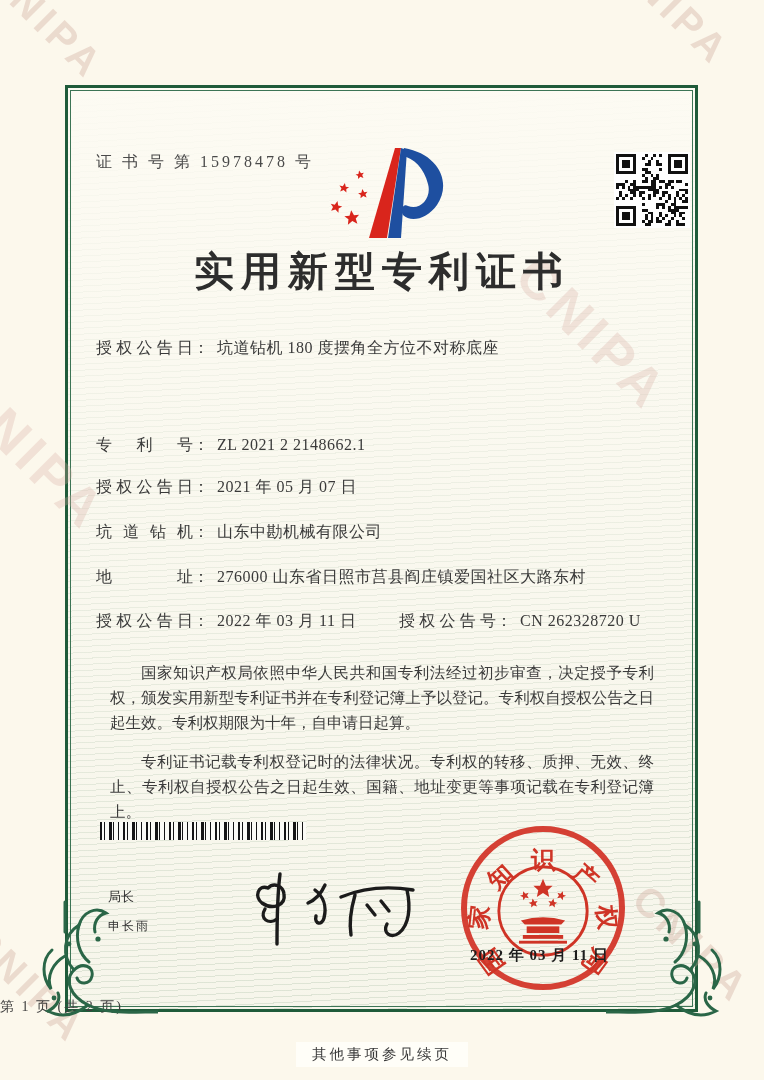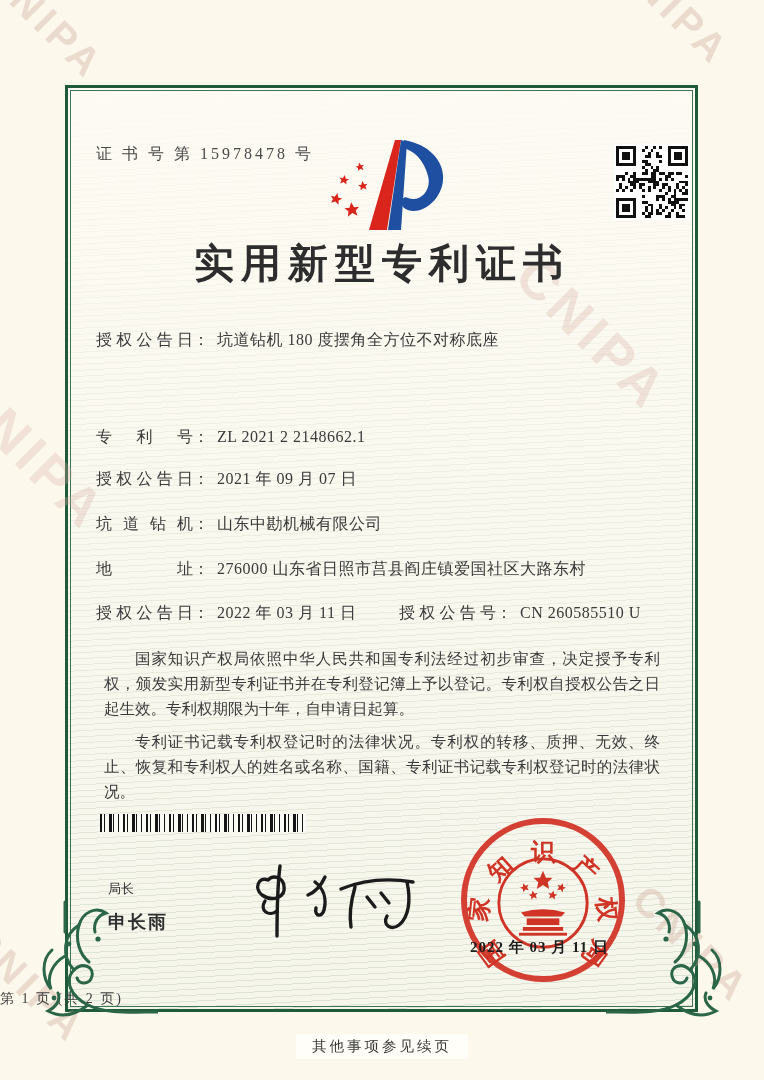--- a/index.html
+++ b/index.html
@@ -35,21 +35,21 @@
   .frame::after{
     content:"";position:absolute;inset:2px;
     border:1px solid #3c7455;pointer-events:none;
   }
 
   .flourish{position:absolute;z-index:4;width:150px;height:150px;}
   .flourish svg{display:block;width:100%;height:100%;}
   .flourish-bl{left:8px;top:898px;}
   .flourish-br{left:606px;top:898px;transform:scaleX(-1);}
 
-  .content{position:absolute;z-index:3;left:0;top:8px;width:764px;height:852px;}
+  .content{position:absolute;z-index:3;left:0;top:16px;width:764px;height:852px;}
 
   .cert-no{
     position:absolute;left:96px;top:136px;
     font-size:16px;color:#4a4a4a;letter-spacing:3px;
   }
 
   .logo{position:absolute;left:327px;top:130px;width:124px;height:102px;}
   .logo svg{display:block;width:100%;height:100%;}
 
   .qr{position:absolute;left:614px;top:136px;width:72px;height:72px;background:#fff;padding:2px;}
@@ -71,34 +71,34 @@
   }
   .f-colon{display:inline-block;}
   .f-value{display:inline-block;margin-left:8px;letter-spacing:0.5px;}
   .grant-group{position:absolute;left:303px;top:0;white-space:nowrap;}
 
   .paras{
     position:absolute;left:96px;top:630px;width:572px;
     font-size:15.5px;line-height:25px;color:#3b3b3b;
     text-align:justify;
   }
-  .paras p{margin:8px;text-indent:2em;}
+  .paras p{margin:14px;text-indent:2em;}
 
   .barcode{
     position:absolute;left:100px;top:806px;width:206px;height:18px;
     background:repeating-linear-gradient(90deg,
       #151515 0px,#151515 2px,#fbfbf6 2px,#fbfbf6 4px,
       #151515 4px,#151515 5px,#fbfbf6 5px,#fbfbf6 9px,
       #151515 9px,#151515 12px,#fbfbf6 12px,#fbfbf6 13px,
       #151515 13px,#151515 14px,#fbfbf6 14px,#fbfbf6 18px,
       #151515 18px,#151515 19px,#fbfbf6 19px,#fbfbf6 23px);
   }
 
   .director-title{position:absolute;left:108px;top:872px;font-size:13px;color:#2f2f2f;}
-  .director-name{position:absolute;left:108px;top:902px;font-size:18px;color:#2f2f2f;letter-spacing:2px;font-weight:bold;}
+  .director-name{position:absolute;left:108px;top:902px;font-size:12px;color:#2f2f2f;letter-spacing:2px;}
   .signature{position:absolute;left:228px;top:852px;width:196px;height:84px;}
   .signature svg{display:block;width:100%;height:100%;}
 
   .seal{
     position:absolute;left:461px;top:810px;width:164px;height:164px;
     border:6px solid rgba(209,48,36,0.92);border-radius:50%;
     box-sizing:border-box;
   }
   .seal-char{
     position:absolute;left:50%;top:50%;
@@ -208,38 +208,38 @@
 
     <div class="title">实用新型专利证书</div>
 
     <div class="f-row" style="top:322px;">
       <span class="f-label">授权公告日</span><span class="f-colon">：</span><span class="f-value">坑道钻机 180 度摆角全方位不对称底座</span>
     </div>
     <div class="f-row" style="top:419px;text-decoration:underline;">
       <span class="f-label">专利号</span><span class="f-colon">：</span><span class="f-value">ZL 2021 2 2148662.1</span>
     </div>
     <div class="f-row" style="top:461px;">
-      <span class="f-label">授权公告日</span><span class="f-colon">：</span><span class="f-value">2021 年 09 月 07 日</span>
+      <span class="f-label">授权公告日</span><span class="f-colon">：</span><span class="f-value">2021 年 05 月 07 日</span>
     </div>
     <div class="f-row" style="top:506px;">
       <span class="f-label">坑道钻机</span><span class="f-colon">：</span><span class="f-value">山东中勘机械有限公司</span>
     </div>
     <div class="f-row" style="top:551px;">
       <span class="f-label">地址</span><span class="f-colon">：</span><span class="f-value">276000  山东省日照市莒县阎庄镇爱国社区大路东村</span>
     </div>
     <div class="f-row" style="top:595px;width:572px;">
       <span class="f-label">授权公告日</span><span class="f-colon">：</span><span class="f-value">2022 年 03 月 11 日</span>
       <span class="grant-group">
-        <span class="f-label">授权公告号</span><span class="f-colon">：</span><span class="f-value">CN 260585510 U</span>
+        <span class="f-label">授权公告号</span><span class="f-colon">：</span><span class="f-value">CN 262328720 U</span>
       </span>
     </div>
 
     <div class="paras">
       <p>国家知识产权局依照中华人民共和国专利法经过初步审查，决定授予专利权，颁发实用新型专利证书并在专利登记簿上予以登记。专利权自授权公告之日起生效。专利权期限为十年，自申请日起算。</p>
-      <p>专利证书记载专利权登记时的法律状况。专利权的转移、质押、无效、终止、恢复和专利权人的姓名或名称、国籍、专利证书记载专利权登记时的法律状况。</p>
+      <p>专利证书记载专利权登记时的法律状况。专利权的转移、质押、无效、终止、专利权自授权公告之日起生效、国籍、地址变更等事项记载在专利登记簿上。</p>
     </div>
 
     <div class="barcode"></div>
 
     <div class="director-title">局长</div>
     <div class="director-name">申长雨</div>
     <div class="signature">
       <svg viewBox="0 0 196 84" fill="none" stroke="#1b1b1b" stroke-width="3.4" stroke-linecap="round">
         <path d="M52 6 C50 22 49 46 49 76"></path>
         <path d="M40 20 C30 16 26 29 34 35 C44 42 58 38 56 26 C55 18 46 14 40 20"></path>

